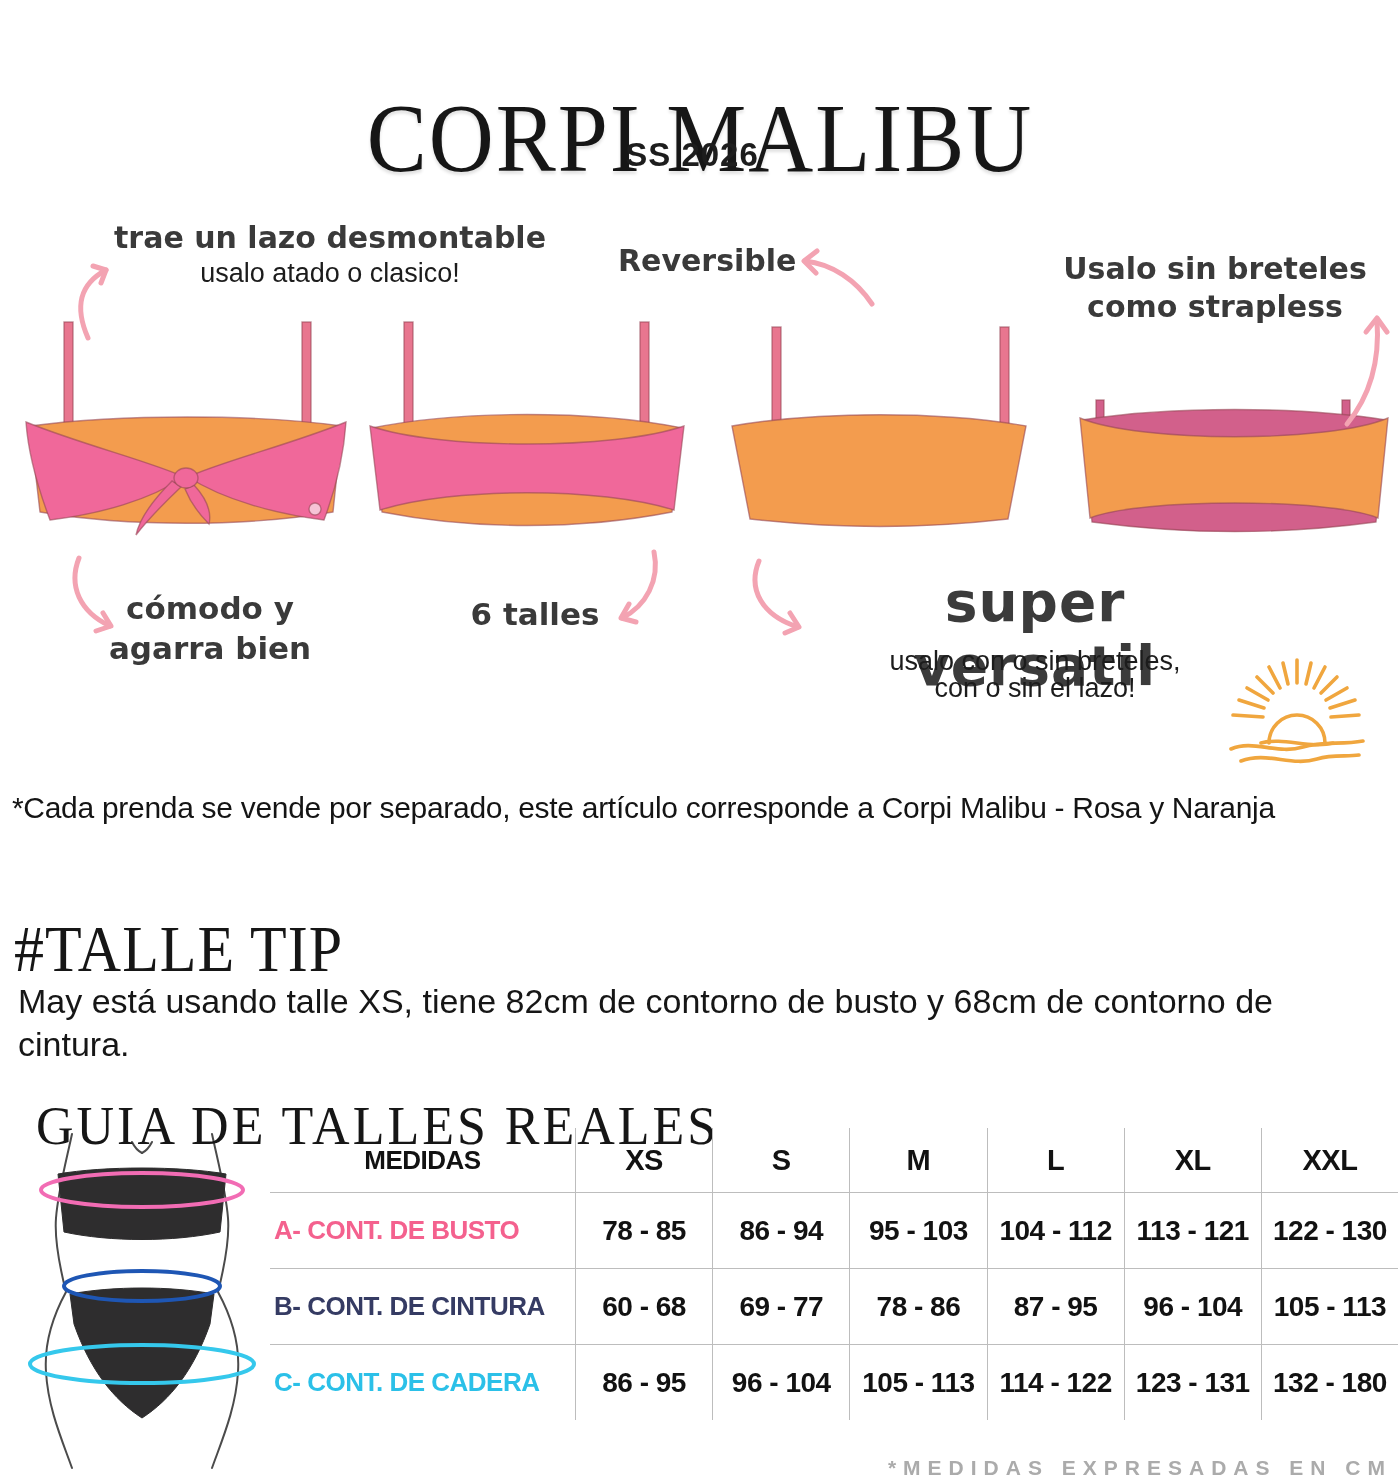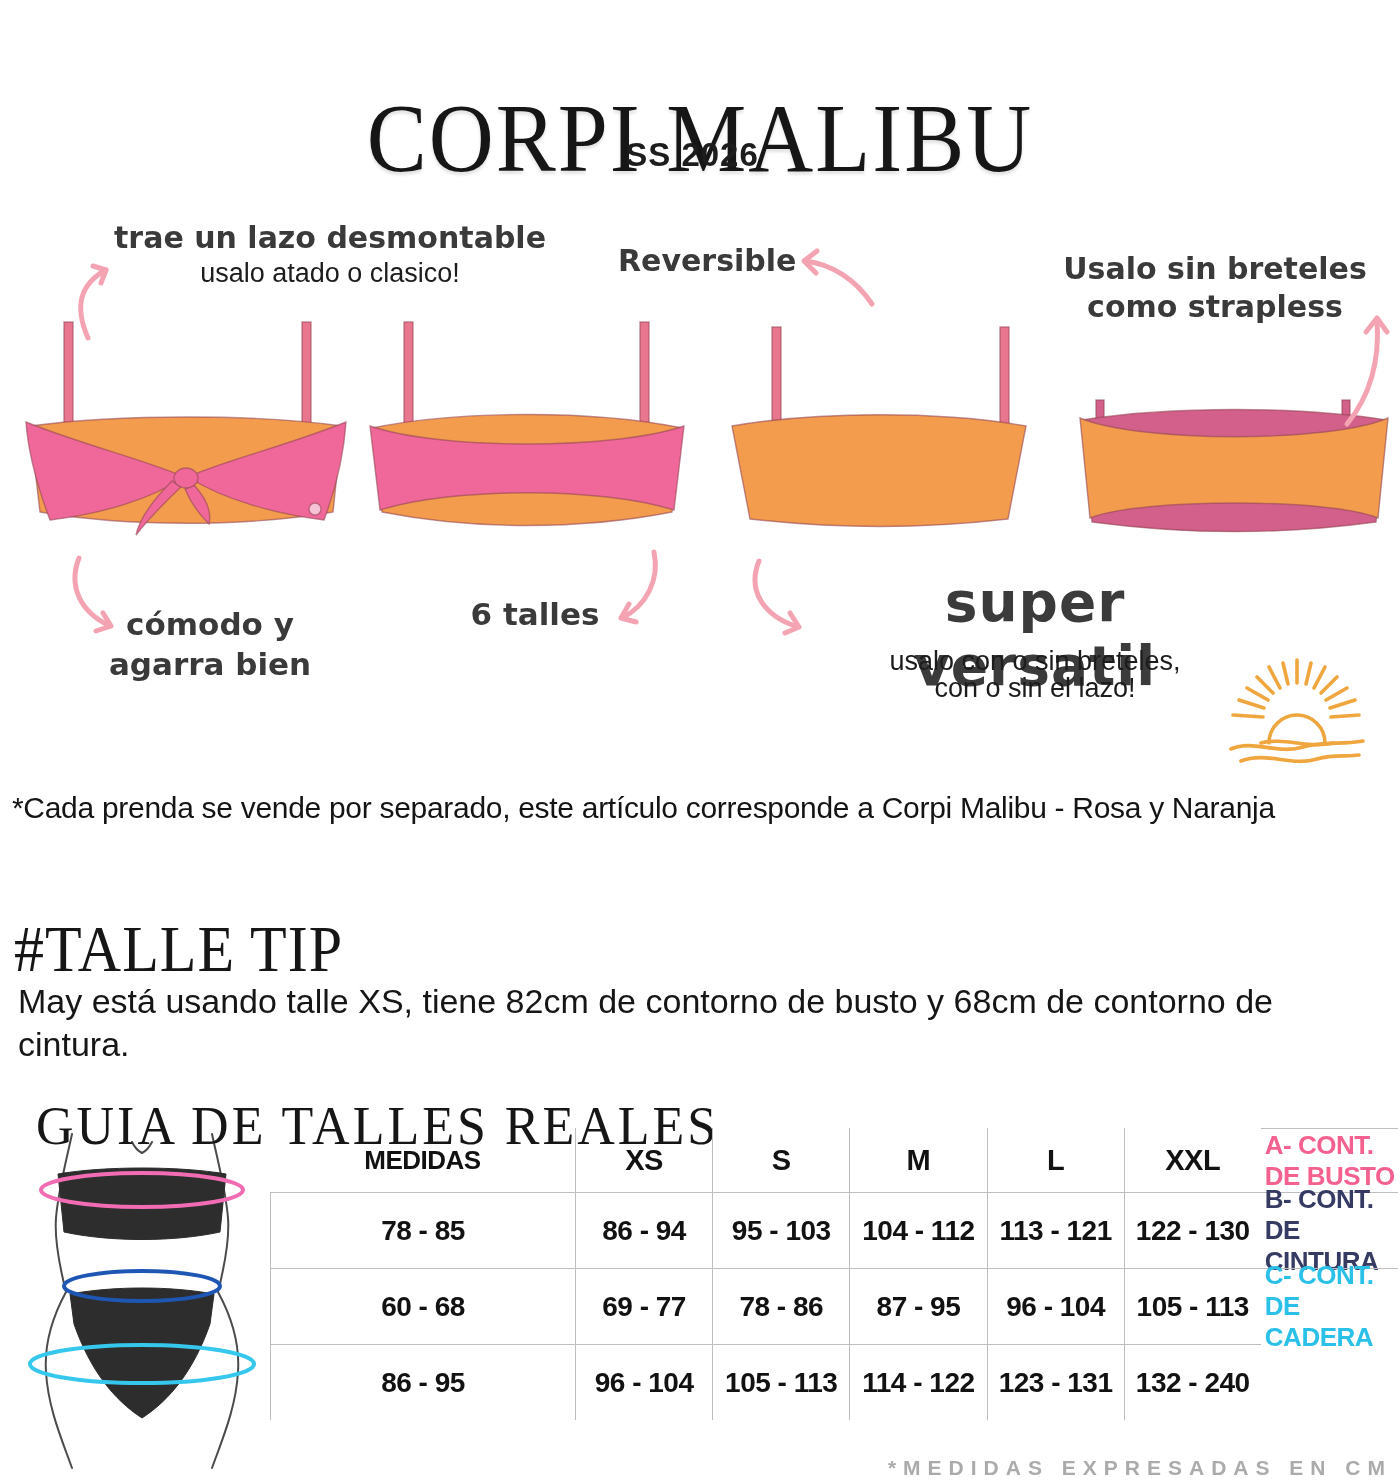--- a/index.html
+++ b/index.html
@@ -13,21 +13,21 @@
               transform:scaleY(1.08);transform-origin:top;text-shadow:0 3px 3px rgba(0,0,0,.12);}
   .page-subtitle{left:0;right:16px;top:136px;text-align:center;font-size:33px;font-weight:bold;
                  letter-spacing:1px;color:#1d1d1d;}
   .hand{font-family:"DejaVu Sans",sans-serif;font-weight:bold;color:#3a3a3a;text-align:center;}
   .plain{font-family:"Liberation Sans",sans-serif;color:#1c1c1c;text-align:center;}
 
   .lazo-title{left:110px;top:220px;width:440px;font-size:30px;}
   .lazo-sub{left:130px;top:258px;width:400px;font-size:27px;}
   .reversible{left:618px;top:243px;width:200px;font-size:30px;text-align:left;}
   .strapless{left:1055px;top:250px;width:320px;font-size:30px;line-height:38px;}
-  .comodo{left:90px;top:604px;width:240px;font-size:31px;line-height:40px;}
+  .comodo{left:90px;top:588px;width:240px;font-size:31px;line-height:40px;}
   .talles{left:450px;top:596px;width:170px;font-size:31px;}
   .versatil-title{left:820px;top:570px;width:430px;font-size:55px;letter-spacing:1px;color:#3b3b3b;}
   .versatil-sub{left:845px;top:648px;width:380px;font-size:27px;line-height:27px;}
 
   .disclaimer{left:12px;top:791px;width:1380px;font-size:30px;letter-spacing:-0.3px;color:#141414;}
   .tip-heading{left:14px;top:862px;font-size:60px;letter-spacing:1px;transform:scaleY(1.1);transform-origin:top left;}
   .tip-text{left:18px;top:946px;width:1368px;font-size:34px;line-height:43px;color:#161616;}
   .guide-heading{left:36px;top:1052px;font-size:52px;letter-spacing:3px;transform:scaleY(1.05);transform-origin:top left;}
 
   
@@ -185,20 +185,21 @@
   <p class="abs tip-text">May está usando talle XS, tiene 82cm de contorno de busto y 68cm de contorno de cintura.</p>
 
   <h2 class="abs display guide-heading">GUIA DE TALLES REALES</h2>
 
   <div class="abs tbl">
     <div class="c th med">MEDIDAS</div>
     <div class="c th bl">XS</div>
     <div class="c th bl">S</div>
     <div class="c th bl">M</div>
     <div class="c th bl">L</div>
+    <div class="c th bl">XL</div>
     <div class="c th bl">XXL</div>
 
     <div class="c lbl bt" style="color: rgb(244, 97, 142);">A- CONT. DE BUSTO</div>
     <div class="c val bl bt">78 - 85</div>
     <div class="c val bl bt">86 - 94</div>
     <div class="c val bl bt">95 - 103</div>
     <div class="c val bl bt">104 - 112</div>
     <div class="c val bl bt">113 - 121</div>
     <div class="c val bl bt">122 - 130</div>
 
@@ -209,18 +210,18 @@
     <div class="c val bl bt">87 - 95</div>
     <div class="c val bl bt">96 - 104</div>
     <div class="c val bl bt">105 - 113</div>
 
     <div class="c lbl bt" style="color: rgb(43, 192, 232);">C- CONT. DE CADERA</div>
     <div class="c val bl bt">86 - 95</div>
     <div class="c val bl bt">96 - 104</div>
     <div class="c val bl bt">105 - 113</div>
     <div class="c val bl bt">114 - 122</div>
     <div class="c val bl bt">123 - 131</div>
-    <div class="c val bl bt">132 - 240</div>
+    <div class="c val bl bt">132 - 180</div>
   </div>
 
   <div class="abs footnote">*MEDIDAS EXPRESADAS EN CM</div>
 
 </div>
 
 </body></html>

